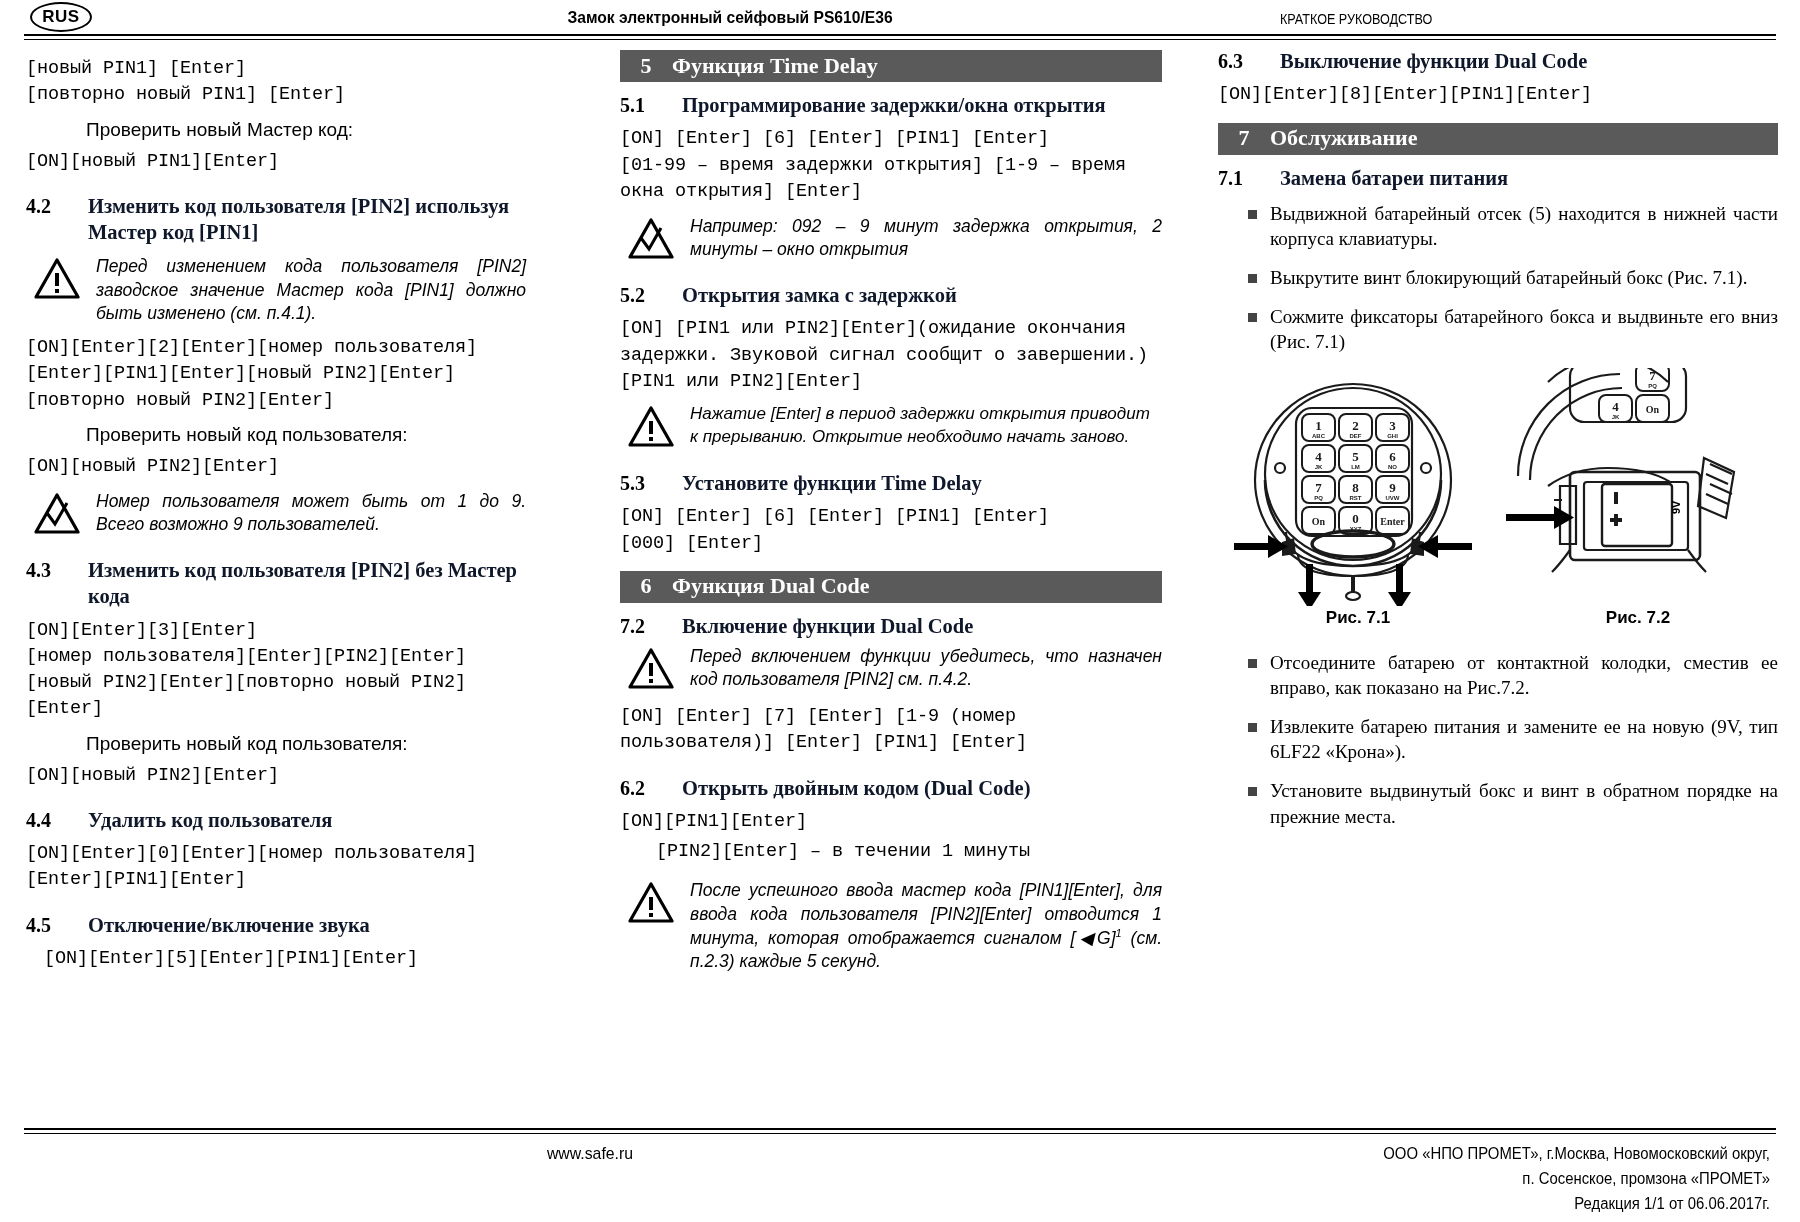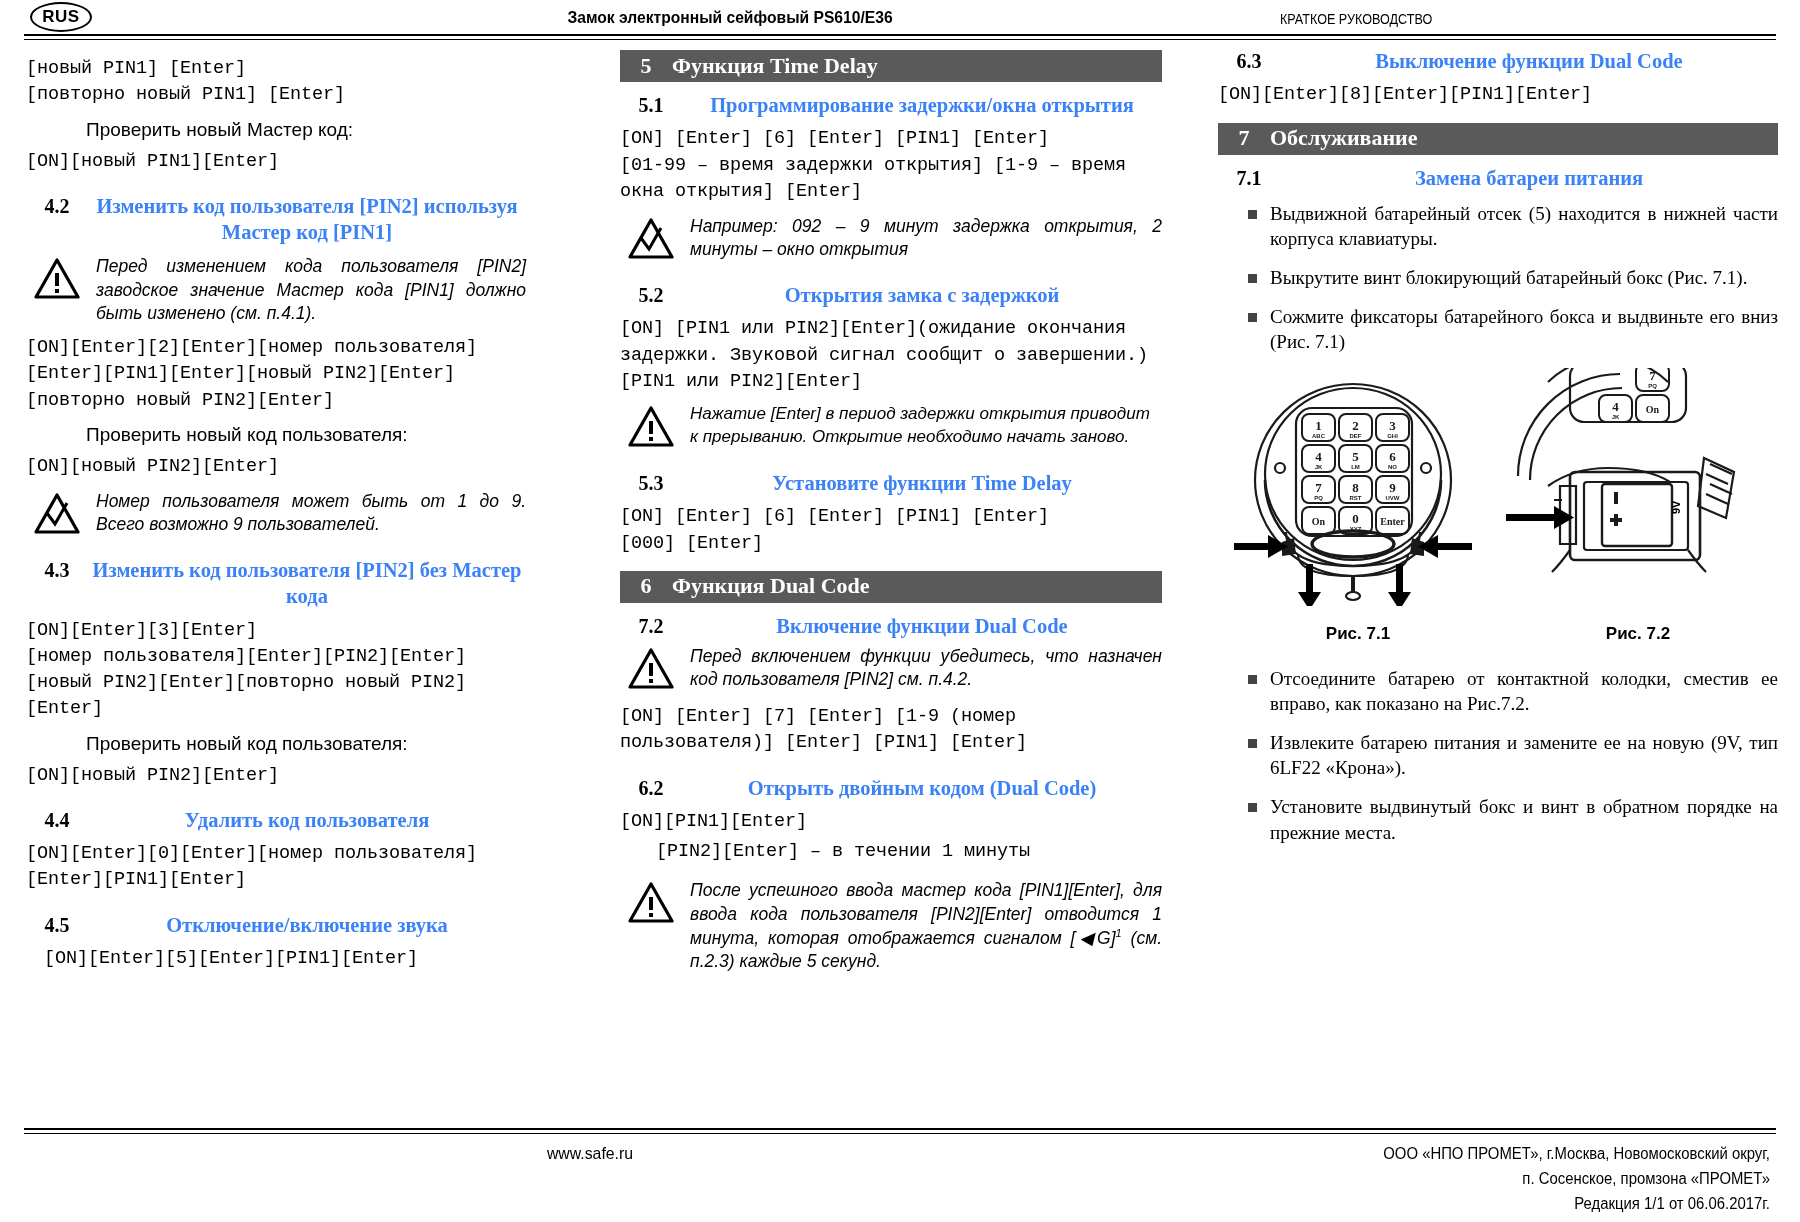--- a/index.html
+++ b/index.html
@@ -68,26 +68,25 @@
     margin:10px 0 6px 60px;
   }
 
   .sec-h {
     display:flex; align-items:baseline;
     font-family:"Liberation Serif", serif;
     font-weight:bold;
     font-size:20.5px;
     color:#3f3f3f;
     margin:18px 0 6px 0;
-    text-align:center;
   }
   .sec-h .num {
     width:62px; flex:0 0 62px; color:#000; font-size:20px;
   }
-  .sec-h .txt { flex:1; color:#3b82f6; line-height:1.28; }
+  .sec-h .txt { flex:1; color:#0f172a; line-height:1.28; }
 
   
   .band {
     background:#5a5a5a; color:#fff;
     font-family:"Liberation Serif", serif;
     font-weight:bold; font-size:22px;
     padding:3px 0 4px 0;
     margin:14px 0 10px 0;
     display:flex; align-items:center;
     height:32px;
@@ -124,21 +123,21 @@
   }
   ul.bl li::before {
     content:"";
     position:absolute; left:30px; top:9px;
     width:9px; height:9px; background:#444;
   }
 
   
   .figs { position:relative; height:238px; margin-top:14px; }
   .fig-caps {
-    display:flex; margin-top:18px;
+    display:flex; margin-top:2px;
   }
   .fig-caps div {
     flex:1; text-align:center; font-weight:bold; font-size:17px;
   }
 
   
   .rule-bot {
     position:absolute; left:24px; right:24px; top:1128px;
     border-top:2.2px solid #000;
   }

